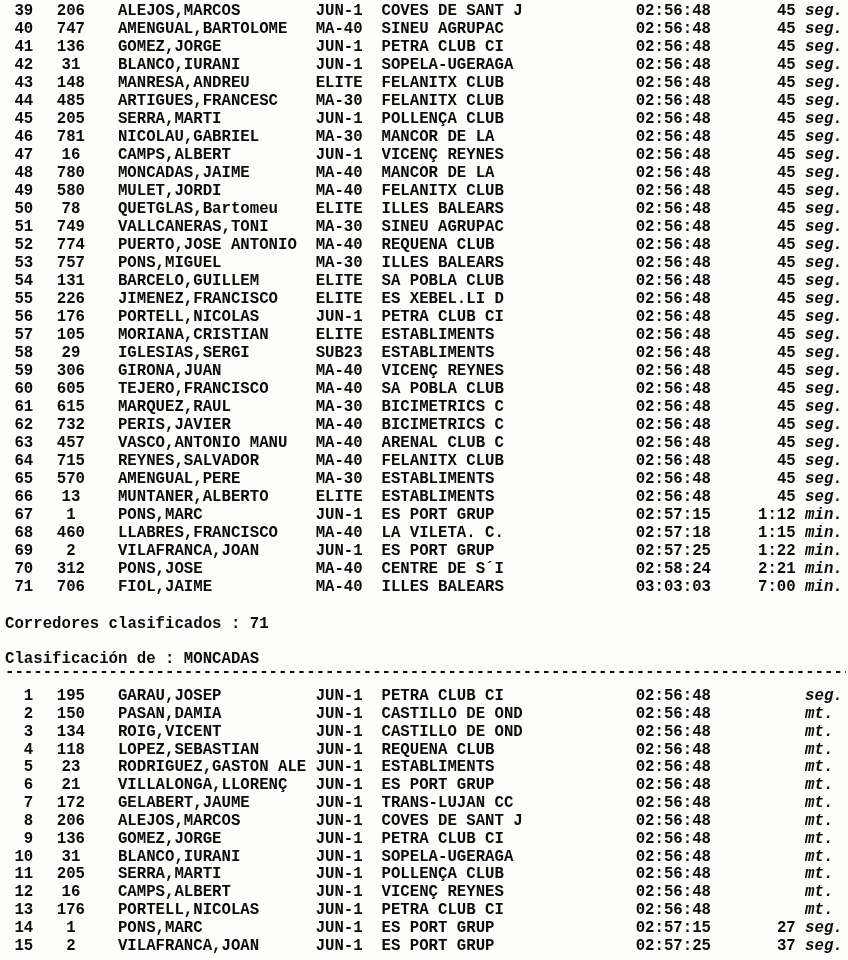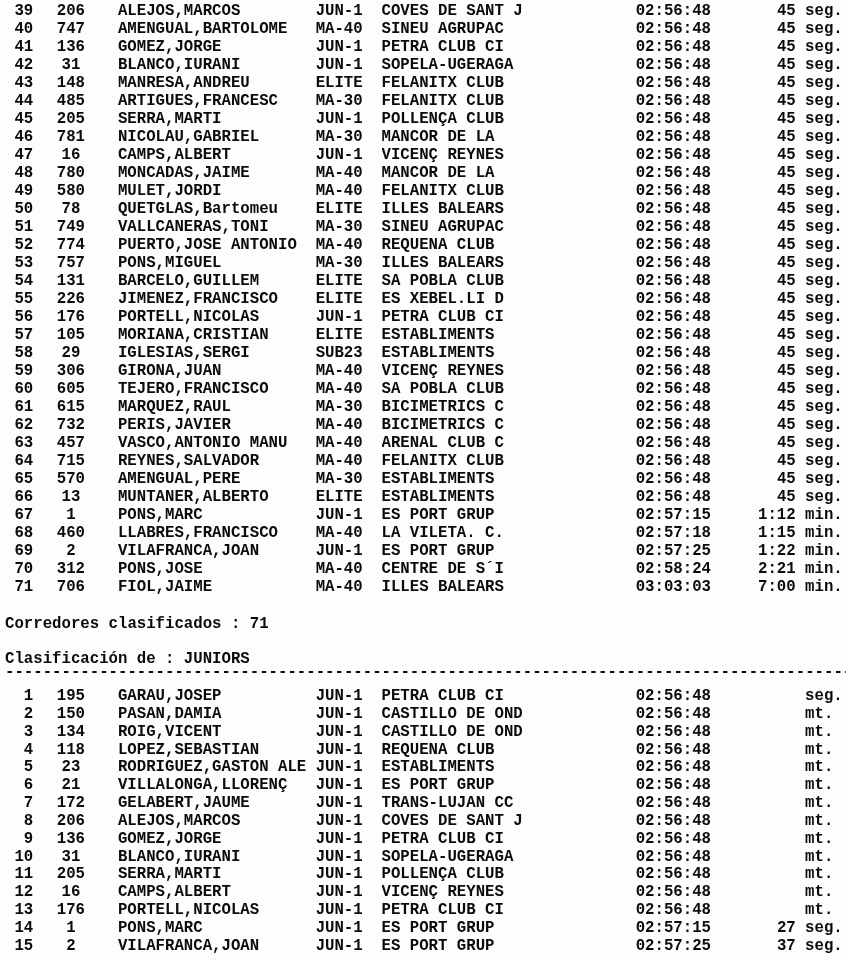--- a/index.html
+++ b/index.html
@@ -17,30 +17,30 @@
   #t2 .row{height:17.85px;line-height:17.85px;}
   .row{display:flex;}
   .row span{display:inline-block;overflow:hidden;white-space:pre;}
   .pos{width:3ch;text-align:right;}
   .bib{width:8ch;text-align:center;}
   .name{width:21ch;margin-left:1ch;}
   .cat{width:7ch;font-family:Liberation Mono, monospace;}
   .club{width:27ch;}
   .time{width:11ch;}
   .gapv{width:6ch;text-align:right;}
-  .unit{width:4ch;margin-left:1ch;}
+  .unit{width:4ch;margin-left:1ch;font-style:italic;}
   .label{position:absolute;left:5px;line-height:18px;white-space:pre;}
   #classified{top:615px;}
   #header2{top:650px;}
   #separator{top:663px;width:841px;overflow:hidden;letter-spacing:0;}
 </style>
 </head>
 <body>
 
 <div class="page">
   <div class="tbl" id="t1"><div class="row"><span class="pos">39</span><span class="bib">206</span><span class="name">ALEJOS,MARCOS</span><span class="cat">JUN-1</span><span class="club">COVES DE SANT J</span><span class="time">02:56:48</span><span class="gapv">45</span><span class="unit">seg.</span></div><div class="row"><span class="pos">40</span><span class="bib">747</span><span class="name">AMENGUAL,BARTOLOME</span><span class="cat">MA-40</span><span class="club">SINEU AGRUPAC</span><span class="time">02:56:48</span><span class="gapv">45</span><span class="unit">seg.</span></div><div class="row"><span class="pos">41</span><span class="bib">136</span><span class="name">GOMEZ,JORGE</span><span class="cat">JUN-1</span><span class="club">PETRA CLUB CI</span><span class="time">02:56:48</span><span class="gapv">45</span><span class="unit">seg.</span></div><div class="row"><span class="pos">42</span><span class="bib">31</span><span class="name">BLANCO,IURANI</span><span class="cat">JUN-1</span><span class="club">SOPELA-UGERAGA</span><span class="time">02:56:48</span><span class="gapv">45</span><span class="unit">seg.</span></div><div class="row"><span class="pos">43</span><span class="bib">148</span><span class="name">MANRESA,ANDREU</span><span class="cat">ELITE</span><span class="club">FELANITX CLUB</span><span class="time">02:56:48</span><span class="gapv">45</span><span class="unit">seg.</span></div><div class="row"><span class="pos">44</span><span class="bib">485</span><span class="name">ARTIGUES,FRANCESC</span><span class="cat">MA-30</span><span class="club">FELANITX CLUB</span><span class="time">02:56:48</span><span class="gapv">45</span><span class="unit">seg.</span></div><div class="row"><span class="pos">45</span><span class="bib">205</span><span class="name">SERRA,MARTI</span><span class="cat">JUN-1</span><span class="club">POLLENÇA CLUB</span><span class="time">02:56:48</span><span class="gapv">45</span><span class="unit">seg.</span></div><div class="row"><span class="pos">46</span><span class="bib">781</span><span class="name">NICOLAU,GABRIEL</span><span class="cat">MA-30</span><span class="club">MANCOR DE LA</span><span class="time">02:56:48</span><span class="gapv">45</span><span class="unit">seg.</span></div><div class="row"><span class="pos">47</span><span class="bib">16</span><span class="name">CAMPS,ALBERT</span><span class="cat">JUN-1</span><span class="club">VICENÇ REYNES</span><span class="time">02:56:48</span><span class="gapv">45</span><span class="unit">seg.</span></div><div class="row"><span class="pos">48</span><span class="bib">780</span><span class="name">MONCADAS,JAIME</span><span class="cat">MA-40</span><span class="club">MANCOR DE LA</span><span class="time">02:56:48</span><span class="gapv">45</span><span class="unit">seg.</span></div><div class="row"><span class="pos">49</span><span class="bib">580</span><span class="name">MULET,JORDI</span><span class="cat">MA-40</span><span class="club">FELANITX CLUB</span><span class="time">02:56:48</span><span class="gapv">45</span><span class="unit">seg.</span></div><div class="row"><span class="pos">50</span><span class="bib">78</span><span class="name">QUETGLAS,Bartomeu</span><span class="cat">ELITE</span><span class="club">ILLES BALEARS</span><span class="time">02:56:48</span><span class="gapv">45</span><span class="unit">seg.</span></div><div class="row"><span class="pos">51</span><span class="bib">749</span><span class="name">VALLCANERAS,TONI</span><span class="cat">MA-30</span><span class="club">SINEU AGRUPAC</span><span class="time">02:56:48</span><span class="gapv">45</span><span class="unit">seg.</span></div><div class="row"><span class="pos">52</span><span class="bib">774</span><span class="name">PUERTO,JOSE ANTONIO</span><span class="cat">MA-40</span><span class="club">REQUENA CLUB</span><span class="time">02:56:48</span><span class="gapv">45</span><span class="unit">seg.</span></div><div class="row"><span class="pos">53</span><span class="bib">757</span><span class="name">PONS,MIGUEL</span><span class="cat">MA-30</span><span class="club">ILLES BALEARS</span><span class="time">02:56:48</span><span class="gapv">45</span><span class="unit">seg.</span></div><div class="row"><span class="pos">54</span><span class="bib">131</span><span class="name">BARCELO,GUILLEM</span><span class="cat">ELITE</span><span class="club">SA POBLA CLUB</span><span class="time">02:56:48</span><span class="gapv">45</span><span class="unit">seg.</span></div><div class="row"><span class="pos">55</span><span class="bib">226</span><span class="name">JIMENEZ,FRANCISCO</span><span class="cat">ELITE</span><span class="club">ES XEBEL.LI D</span><span class="time">02:56:48</span><span class="gapv">45</span><span class="unit">seg.</span></div><div class="row"><span class="pos">56</span><span class="bib">176</span><span class="name">PORTELL,NICOLAS</span><span class="cat">JUN-1</span><span class="club">PETRA CLUB CI</span><span class="time">02:56:48</span><span class="gapv">45</span><span class="unit">seg.</span></div><div class="row"><span class="pos">57</span><span class="bib">105</span><span class="name">MORIANA,CRISTIAN</span><span class="cat">ELITE</span><span class="club">ESTABLIMENTS</span><span class="time">02:56:48</span><span class="gapv">45</span><span class="unit">seg.</span></div><div class="row"><span class="pos">58</span><span class="bib">29</span><span class="name">IGLESIAS,SERGI</span><span class="cat">SUB23</span><span class="club">ESTABLIMENTS</span><span class="time">02:56:48</span><span class="gapv">45</span><span class="unit">seg.</span></div><div class="row"><span class="pos">59</span><span class="bib">306</span><span class="name">GIRONA,JUAN</span><span class="cat">MA-40</span><span class="club">VICENÇ REYNES</span><span class="time">02:56:48</span><span class="gapv">45</span><span class="unit">seg.</span></div><div class="row"><span class="pos">60</span><span class="bib">605</span><span class="name">TEJERO,FRANCISCO</span><span class="cat">MA-40</span><span class="club">SA POBLA CLUB</span><span class="time">02:56:48</span><span class="gapv">45</span><span class="unit">seg.</span></div><div class="row"><span class="pos">61</span><span class="bib">615</span><span class="name">MARQUEZ,RAUL</span><span class="cat">MA-30</span><span class="club">BICIMETRICS C</span><span class="time">02:56:48</span><span class="gapv">45</span><span class="unit">seg.</span></div><div class="row"><span class="pos">62</span><span class="bib">732</span><span class="name">PERIS,JAVIER</span><span class="cat">MA-40</span><span class="club">BICIMETRICS C</span><span class="time">02:56:48</span><span class="gapv">45</span><span class="unit">seg.</span></div><div class="row"><span class="pos">63</span><span class="bib">457</span><span class="name">VASCO,ANTONIO MANU</span><span class="cat">MA-40</span><span class="club">ARENAL CLUB C</span><span class="time">02:56:48</span><span class="gapv">45</span><span class="unit">seg.</span></div><div class="row"><span class="pos">64</span><span class="bib">715</span><span class="name">REYNES,SALVADOR</span><span class="cat">MA-40</span><span class="club">FELANITX CLUB</span><span class="time">02:56:48</span><span class="gapv">45</span><span class="unit">seg.</span></div><div class="row"><span class="pos">65</span><span class="bib">570</span><span class="name">AMENGUAL,PERE</span><span class="cat">MA-30</span><span class="club">ESTABLIMENTS</span><span class="time">02:56:48</span><span class="gapv">45</span><span class="unit">seg.</span></div><div class="row"><span class="pos">66</span><span class="bib">13</span><span class="name">MUNTANER,ALBERTO</span><span class="cat">ELITE</span><span class="club">ESTABLIMENTS</span><span class="time">02:56:48</span><span class="gapv">45</span><span class="unit">seg.</span></div><div class="row"><span class="pos">67</span><span class="bib">1</span><span class="name">PONS,MARC</span><span class="cat">JUN-1</span><span class="club">ES PORT GRUP</span><span class="time">02:57:15</span><span class="gapv">1:12</span><span class="unit">min.</span></div><div class="row"><span class="pos">68</span><span class="bib">460</span><span class="name">LLABRES,FRANCISCO</span><span class="cat">MA-40</span><span class="club">LA VILETA. C.</span><span class="time">02:57:18</span><span class="gapv">1:15</span><span class="unit">min.</span></div><div class="row"><span class="pos">69</span><span class="bib">2</span><span class="name">VILAFRANCA,JOAN</span><span class="cat">JUN-1</span><span class="club">ES PORT GRUP</span><span class="time">02:57:25</span><span class="gapv">1:22</span><span class="unit">min.</span></div><div class="row"><span class="pos">70</span><span class="bib">312</span><span class="name">PONS,JOSE</span><span class="cat">MA-40</span><span class="club">CENTRE DE S´I</span><span class="time">02:58:24</span><span class="gapv">2:21</span><span class="unit">min.</span></div><div class="row"><span class="pos">71</span><span class="bib">706</span><span class="name">FIOL,JAIME</span><span class="cat">MA-40</span><span class="club">ILLES BALEARS</span><span class="time">03:03:03</span><span class="gapv">7:00</span><span class="unit">min.</span></div></div>
 
   <div class="label" id="classified">Corredores clasificados : 71</div>
-  <div class="label" id="header2">Clasificación de : JUNIORS</div>
+  <div class="label" id="header2">Clasificación de : MONCADAS</div>
   <div class="label" id="separator">------------------------------------------------------------------------------------------</div>
 
   <div class="tbl" id="t2"><div class="row"><span class="pos">1</span><span class="bib">195</span><span class="name">GARAU,JOSEP</span><span class="cat">JUN-1</span><span class="club">PETRA CLUB CI</span><span class="time">02:56:48</span><span class="gapv"></span><span class="unit">seg.</span></div><div class="row"><span class="pos">2</span><span class="bib">150</span><span class="name">PASAN,DAMIA</span><span class="cat">JUN-1</span><span class="club">CASTILLO DE OND</span><span class="time">02:56:48</span><span class="gapv"></span><span class="unit">mt.</span></div><div class="row"><span class="pos">3</span><span class="bib">134</span><span class="name">ROIG,VICENT</span><span class="cat">JUN-1</span><span class="club">CASTILLO DE OND</span><span class="time">02:56:48</span><span class="gapv"></span><span class="unit">mt.</span></div><div class="row"><span class="pos">4</span><span class="bib">118</span><span class="name">LOPEZ,SEBASTIAN</span><span class="cat">JUN-1</span><span class="club">REQUENA CLUB</span><span class="time">02:56:48</span><span class="gapv"></span><span class="unit">mt.</span></div><div class="row"><span class="pos">5</span><span class="bib">23</span><span class="name">RODRIGUEZ,GASTON ALE</span><span class="cat">JUN-1</span><span class="club">ESTABLIMENTS</span><span class="time">02:56:48</span><span class="gapv"></span><span class="unit">mt.</span></div><div class="row"><span class="pos">6</span><span class="bib">21</span><span class="name">VILLALONGA,LLORENÇ</span><span class="cat">JUN-1</span><span class="club">ES PORT GRUP</span><span class="time">02:56:48</span><span class="gapv"></span><span class="unit">mt.</span></div><div class="row"><span class="pos">7</span><span class="bib">172</span><span class="name">GELABERT,JAUME</span><span class="cat">JUN-1</span><span class="club">TRANS-LUJAN CC</span><span class="time">02:56:48</span><span class="gapv"></span><span class="unit">mt.</span></div><div class="row"><span class="pos">8</span><span class="bib">206</span><span class="name">ALEJOS,MARCOS</span><span class="cat">JUN-1</span><span class="club">COVES DE SANT J</span><span class="time">02:56:48</span><span class="gapv"></span><span class="unit">mt.</span></div><div class="row"><span class="pos">9</span><span class="bib">136</span><span class="name">GOMEZ,JORGE</span><span class="cat">JUN-1</span><span class="club">PETRA CLUB CI</span><span class="time">02:56:48</span><span class="gapv"></span><span class="unit">mt.</span></div><div class="row"><span class="pos">10</span><span class="bib">31</span><span class="name">BLANCO,IURANI</span><span class="cat">JUN-1</span><span class="club">SOPELA-UGERAGA</span><span class="time">02:56:48</span><span class="gapv"></span><span class="unit">mt.</span></div><div class="row"><span class="pos">11</span><span class="bib">205</span><span class="name">SERRA,MARTI</span><span class="cat">JUN-1</span><span class="club">POLLENÇA CLUB</span><span class="time">02:56:48</span><span class="gapv"></span><span class="unit">mt.</span></div><div class="row"><span class="pos">12</span><span class="bib">16</span><span class="name">CAMPS,ALBERT</span><span class="cat">JUN-1</span><span class="club">VICENÇ REYNES</span><span class="time">02:56:48</span><span class="gapv"></span><span class="unit">mt.</span></div><div class="row"><span class="pos">13</span><span class="bib">176</span><span class="name">PORTELL,NICOLAS</span><span class="cat">JUN-1</span><span class="club">PETRA CLUB CI</span><span class="time">02:56:48</span><span class="gapv"></span><span class="unit">mt.</span></div><div class="row"><span class="pos">14</span><span class="bib">1</span><span class="name">PONS,MARC</span><span class="cat">JUN-1</span><span class="club">ES PORT GRUP</span><span class="time">02:57:15</span><span class="gapv">27</span><span class="unit">seg.</span></div><div class="row"><span class="pos">15</span><span class="bib">2</span><span class="name">VILAFRANCA,JOAN</span><span class="cat">JUN-1</span><span class="club">ES PORT GRUP</span><span class="time">02:57:25</span><span class="gapv">37</span><span class="unit">seg.</span></div></div>
 </div>
 
 </body></html>

